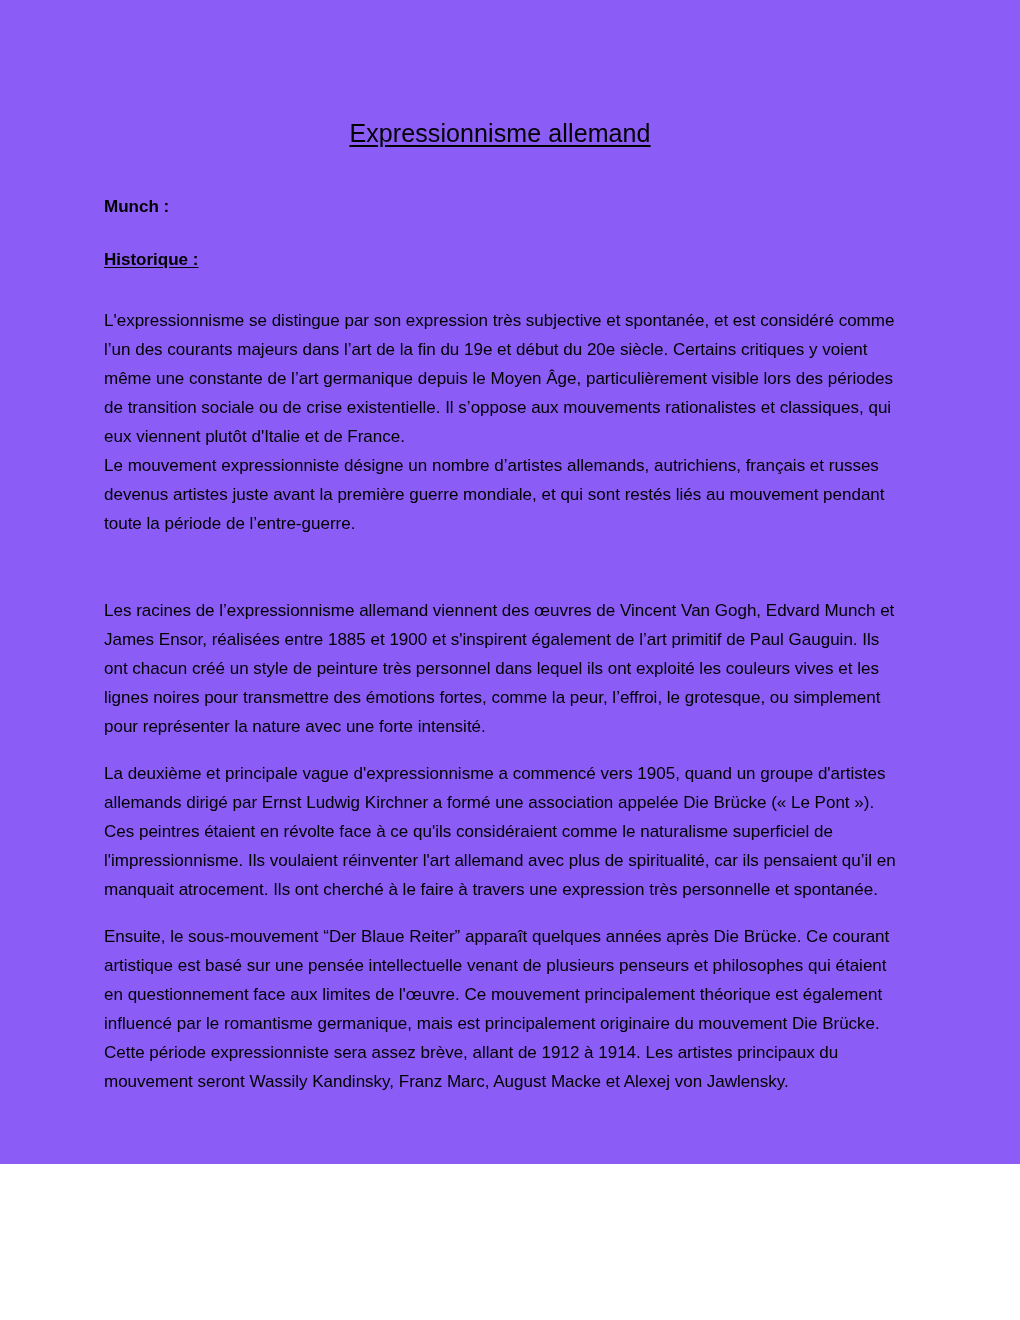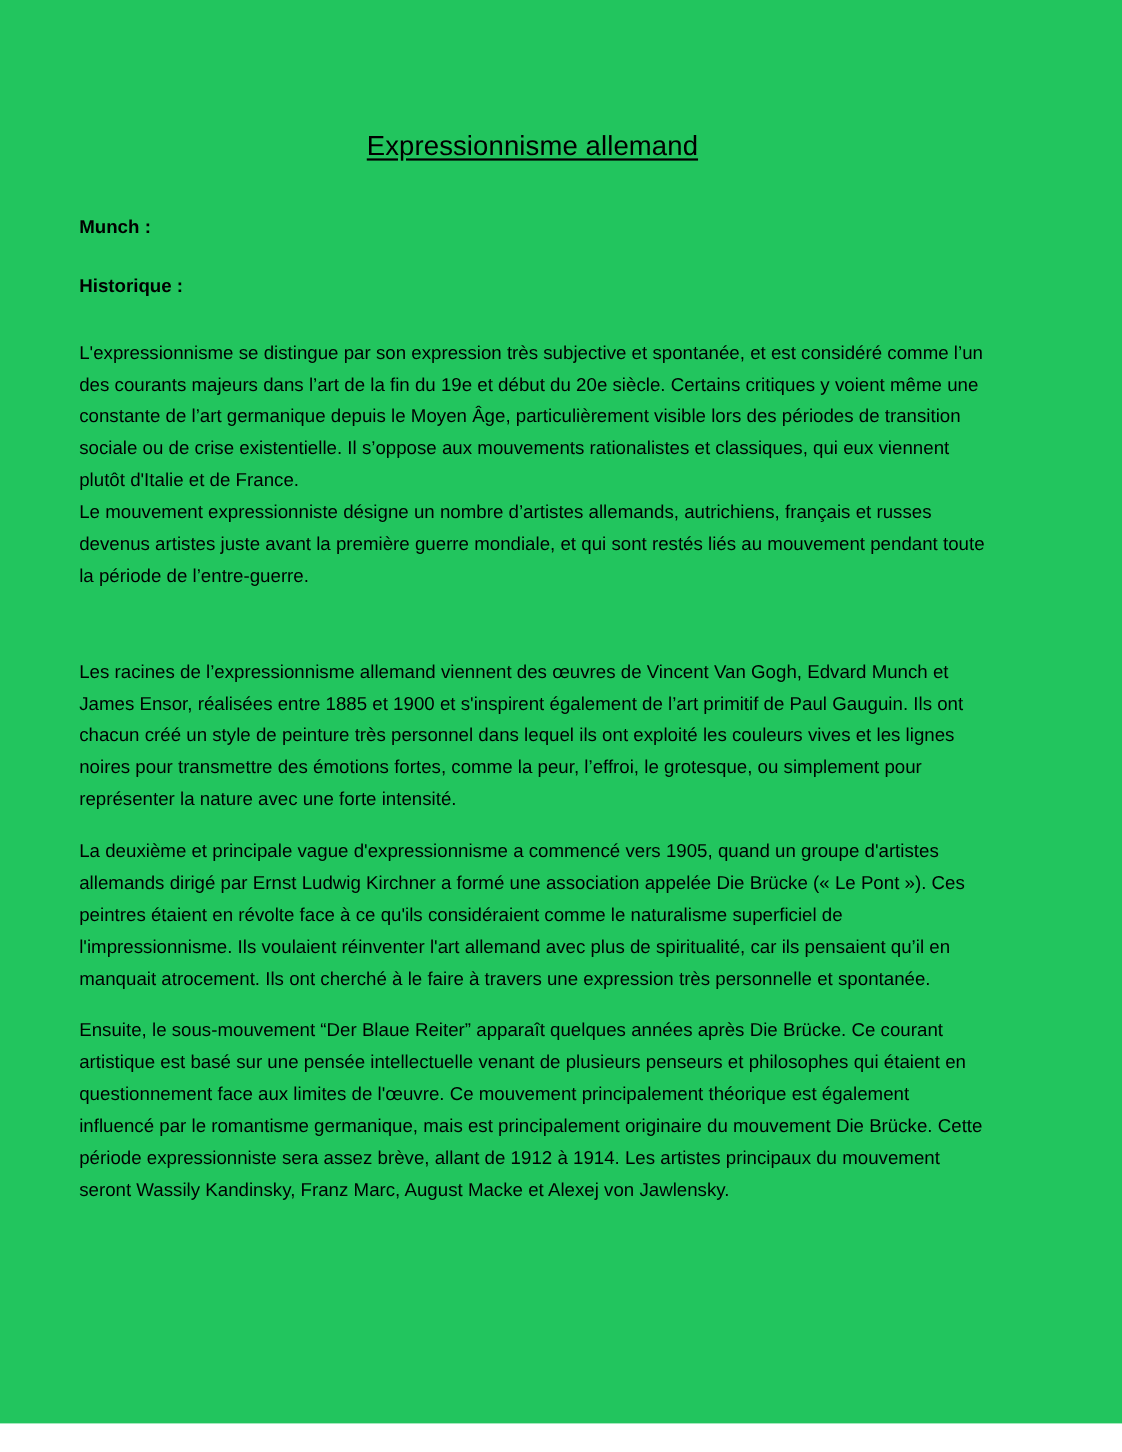--- a/index.html
+++ b/index.html
@@ -10,24 +10,24 @@
   body {
     width: 1020px;
     height: 1320px;
     font-family: "Liberation Sans", sans-serif;
     color: #000000;
     -webkit-font-smoothing: antialiased;
   }
   .page {
     position: relative;
     width: 1020px;
-    height: 1294px;
-    background: #22c55e;
+    height: 1164px;
+    background: #8b5cf6;
     box-sizing: border-box;
-    padding: 0 124px 0 72px;
+    padding: 0 124px 0 104px;
     overflow: hidden;
   }
   .doc-title {
     margin: 0;
     padding-top: 118px;
     text-align: center;
     font-size: 25px;
     font-weight: 400;
     line-height: 30px;
     letter-spacing: 0.1px;
@@ -38,20 +38,21 @@
   }
   .section-label {
     font-size: 17px;
     font-weight: 700;
     line-height: 29px;
     margin: 0;
   }
   .label-texte { padding-top: 44px; }
   .label-historique { padding-top: 24px; }
   .label-historique .u {
+    text-decoration: underline;
     text-underline-offset: 2px;
   }
   .para {
     font-size: 17px;
     font-weight: 400;
     line-height: 29px;
     margin: 0;
     text-align: left;
   }
   .para b { font-weight: 400; }

